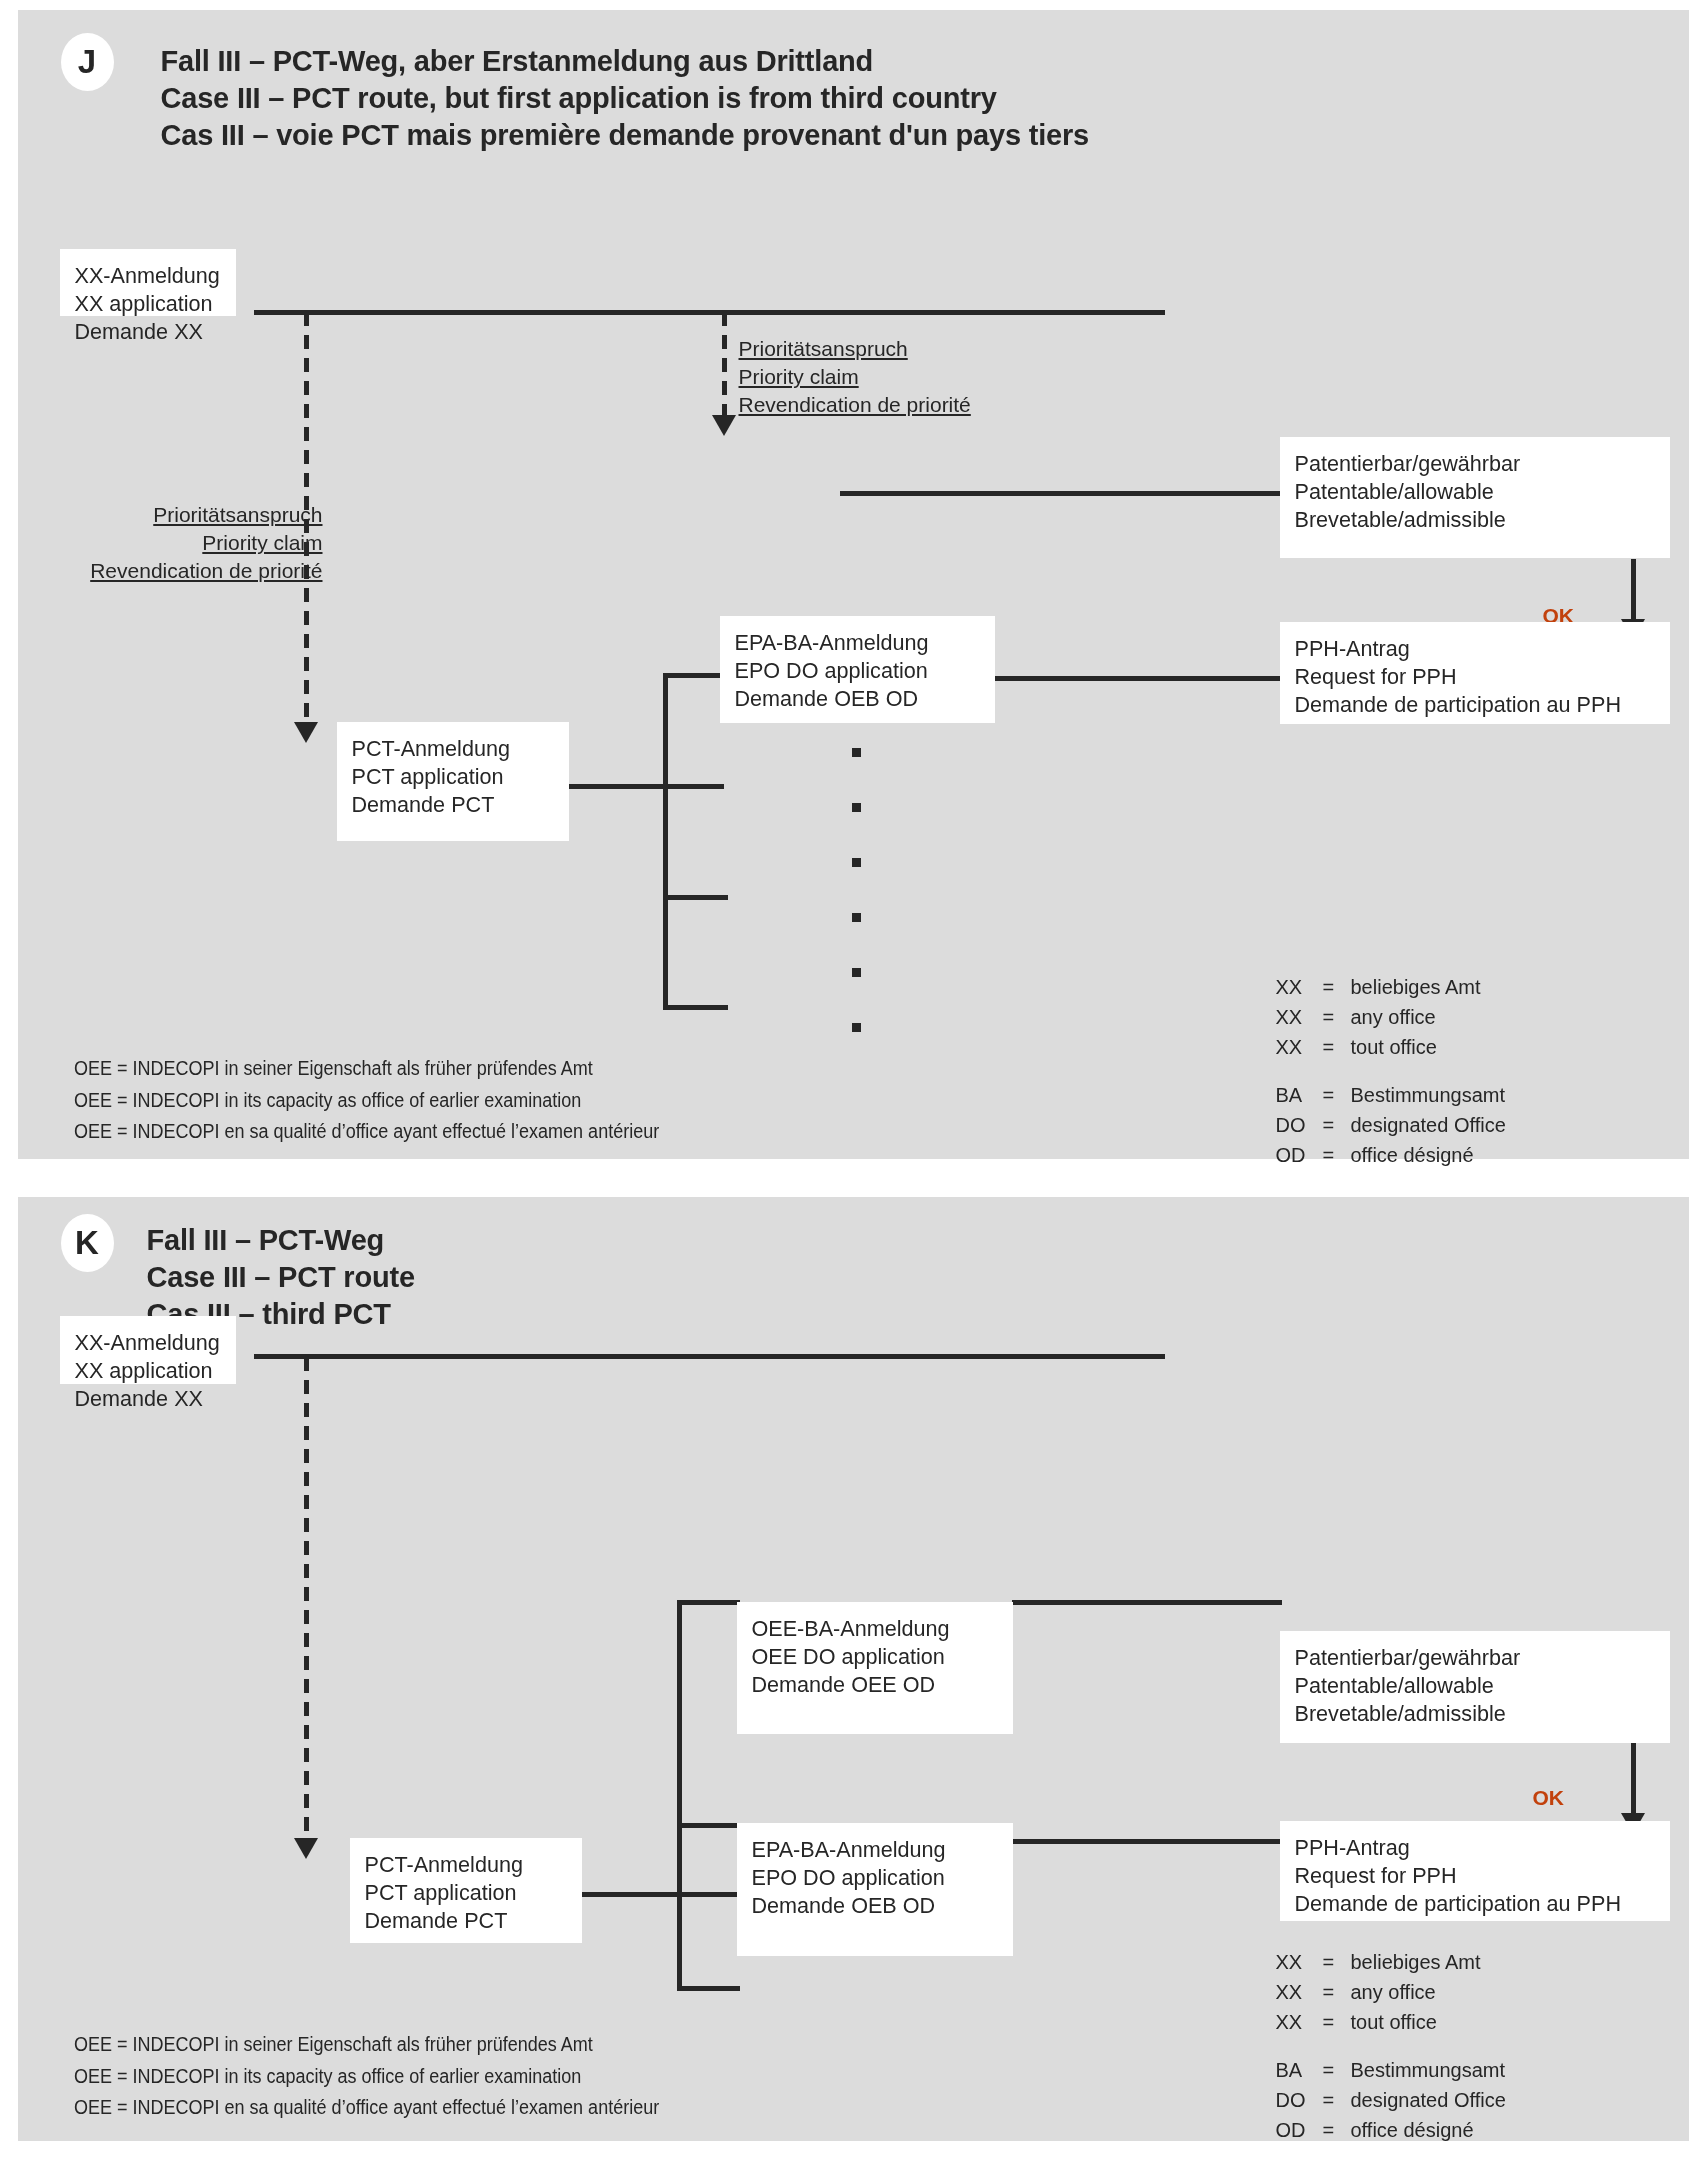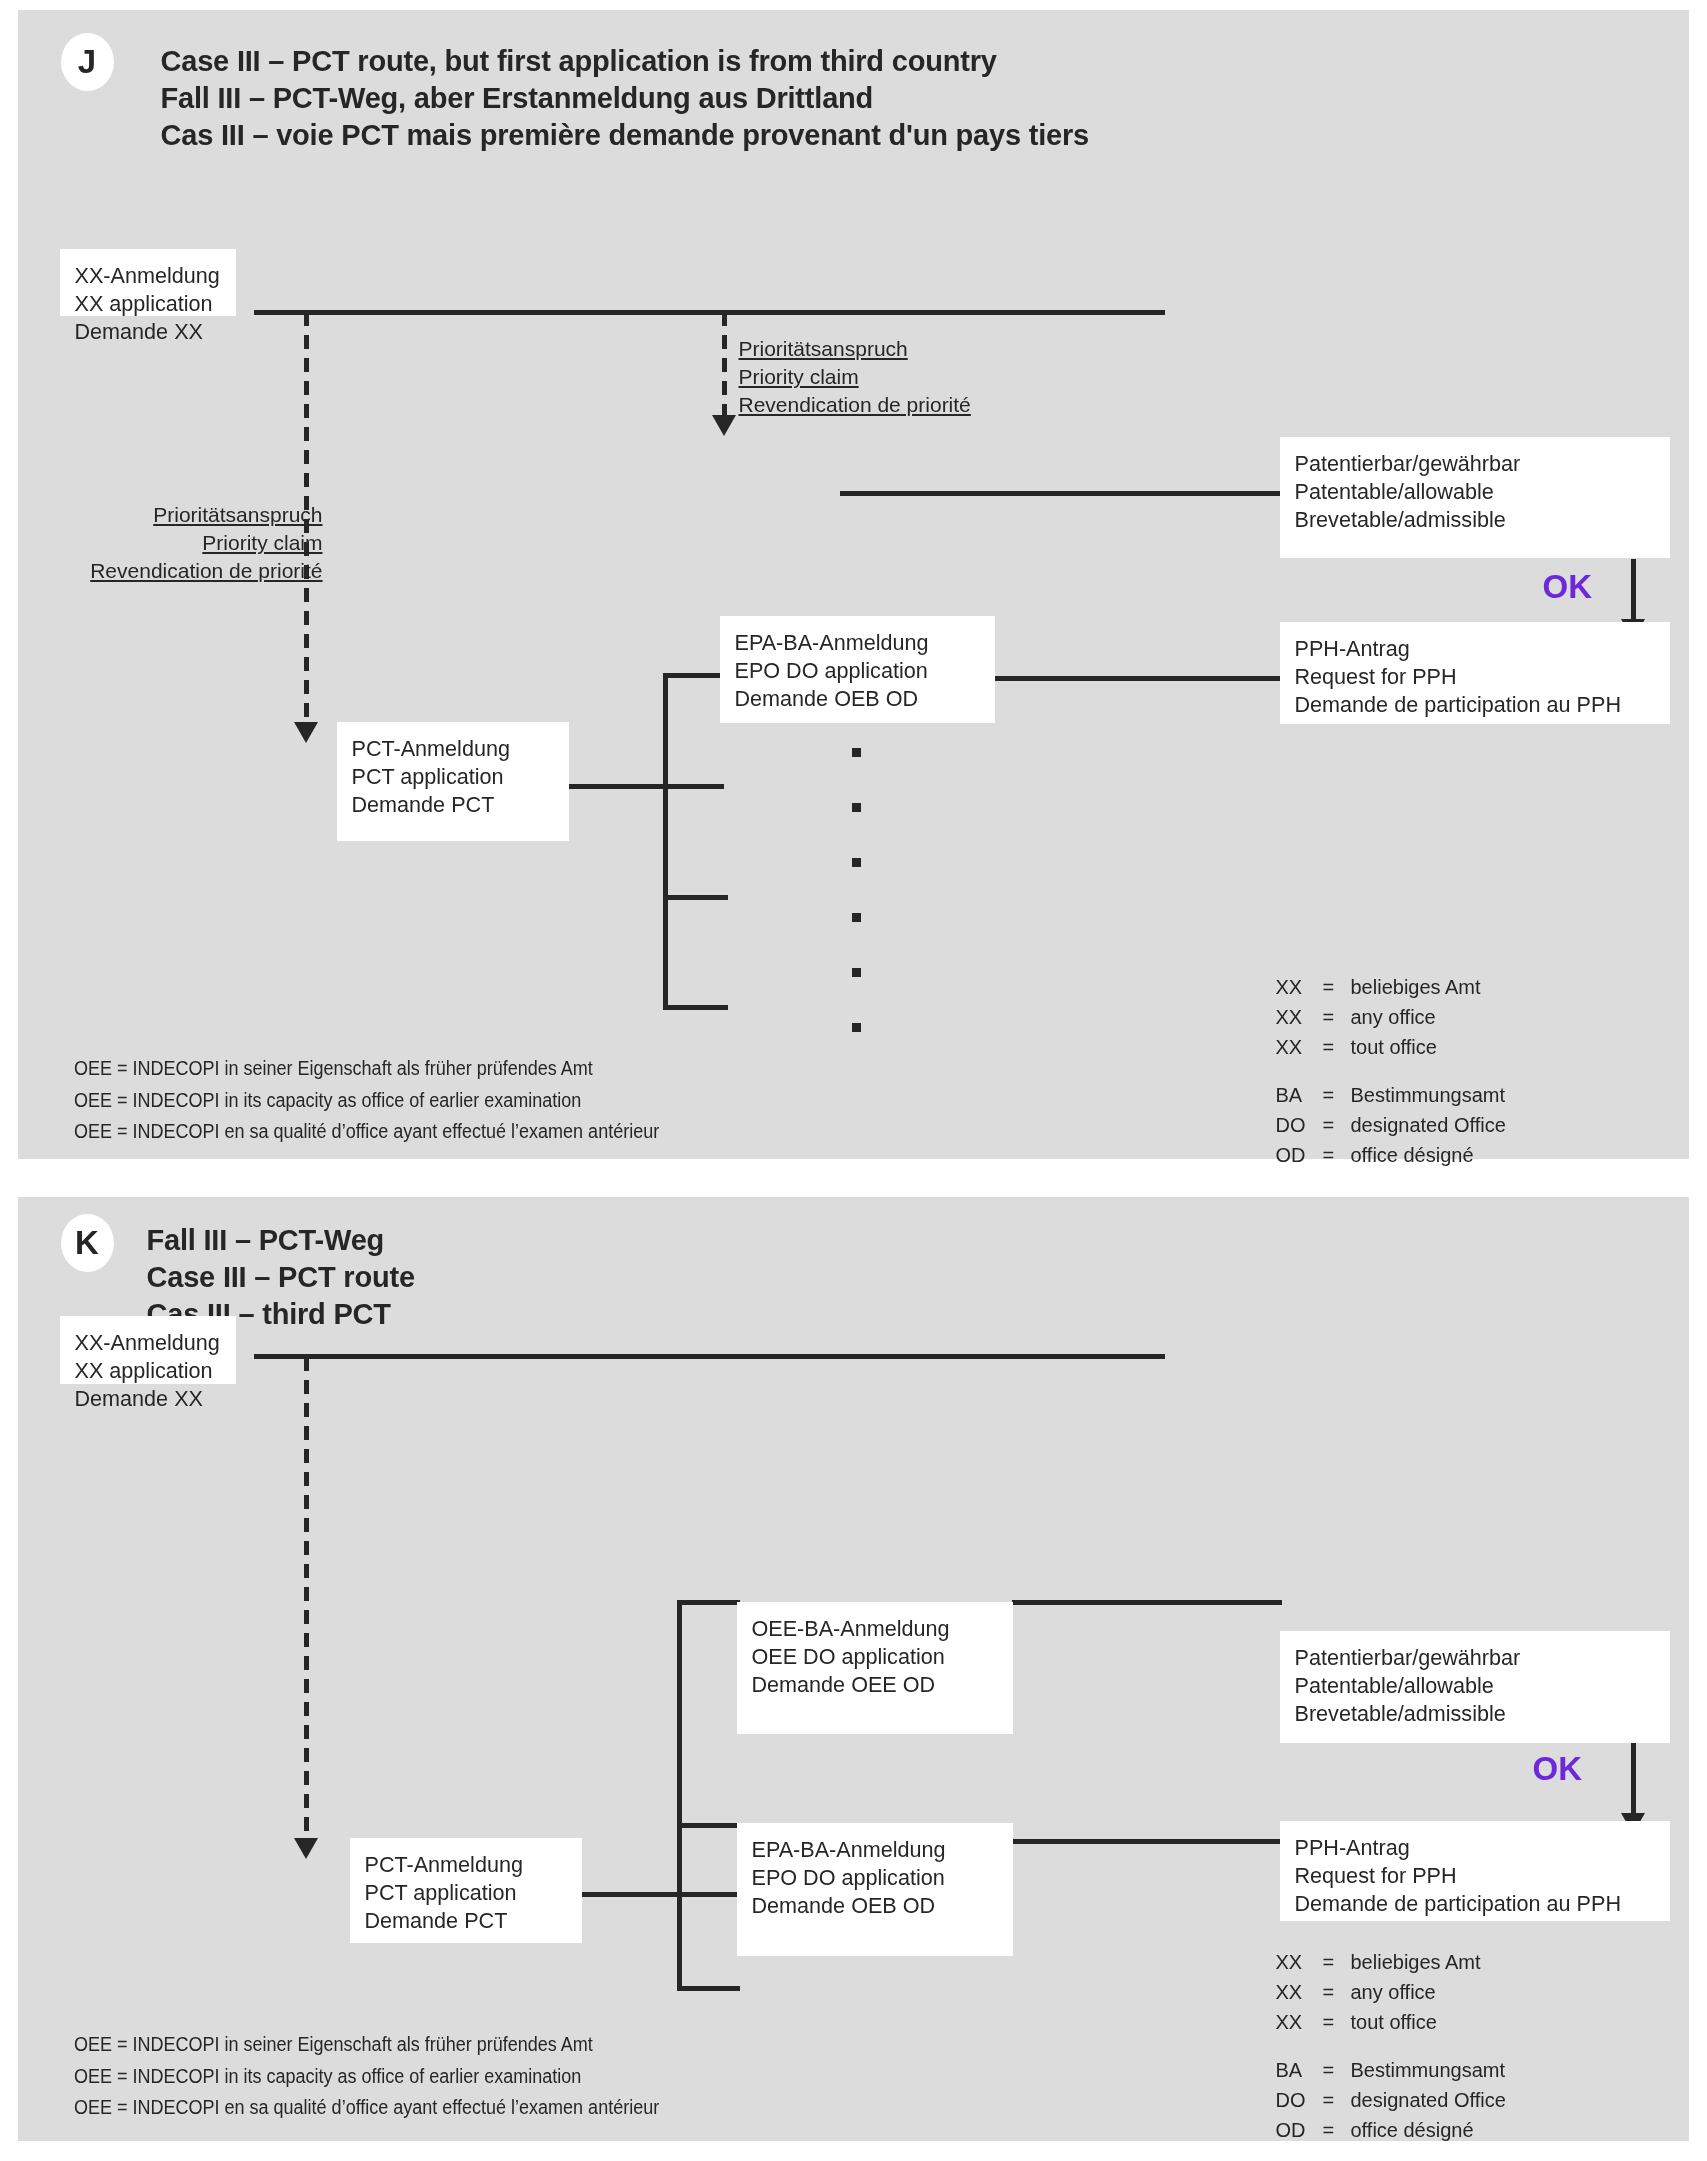--- a/index.html
+++ b/index.html
@@ -29,21 +29,21 @@
     position:absolute;background:#ffffff;box-sizing:border-box;
     font-size:21.6px;line-height:1.30;padding:13.3px 0 0 15px;color:#262626;
   }
   .box div{white-space:nowrap;}
 
   
   .lbl{position:absolute;font-size:21px;line-height:1.33;color:#262626;}
   .lbl div{white-space:nowrap;text-decoration:underline;}
   .lbl.right{text-align:right;}
 
-  .ok{position:absolute;font-weight:bold;font-size:33px;color:#6d28d9;}
+  .ok{position:absolute;font-weight:bold;font-size:21px;color:#c2410c;margin-top:36px;}
 
   
   .hline{position:absolute;background:#262626;height:5px;}
   .vline{position:absolute;background:#262626;width:5px;}
   .dashv{position:absolute;width:5px;
     background-image:linear-gradient(#262626 60%,rgba(0,0,0,0) 0%);
     background-size:5px 23px;background-repeat:repeat-y;}
   .arrow{position:absolute;width:0;height:0;
     border-left:12.5px solid transparent;border-right:12.5px solid transparent;
     border-top:21.6px solid #262626;}
@@ -60,22 +60,22 @@
   .legend-abbr .gap{height:18.3px;}
 </style>
 </head>
 <body>
 
 <section class="panel" id="panel-J">
 
   <div class="badge" style="left:43px;top:23px;">J</div>
 
   <div class="titles" style="left:143px;top:33px;">
+    <div>Fall III – PCT-Weg, aber Erstanmeldung aus Drittland</div>
     <div>Case III – PCT route, but first application is from third country</div>
-    <div>Fall III – PCT-Weg, aber Erstanmeldung aus Drittland</div>
     <div>Cas III – voie PCT mais première demande provenant d'un pays tiers</div>
   </div>
 
   <div class="hline" style="left:236px;top:300px;width:911px;"></div>
   <div class="dashv" style="left:286px;top:302px;height:416px;"></div>
   <div class="arrow" style="left:276px;top:712px;"></div>
   <div class="dashv" style="left:704px;top:302px;height:108px;"></div>
   <div class="arrow" style="left:694px;top:405px;"></div>
 
   <div class="hline" style="left:551px;top:774px;width:155px;"></div>

